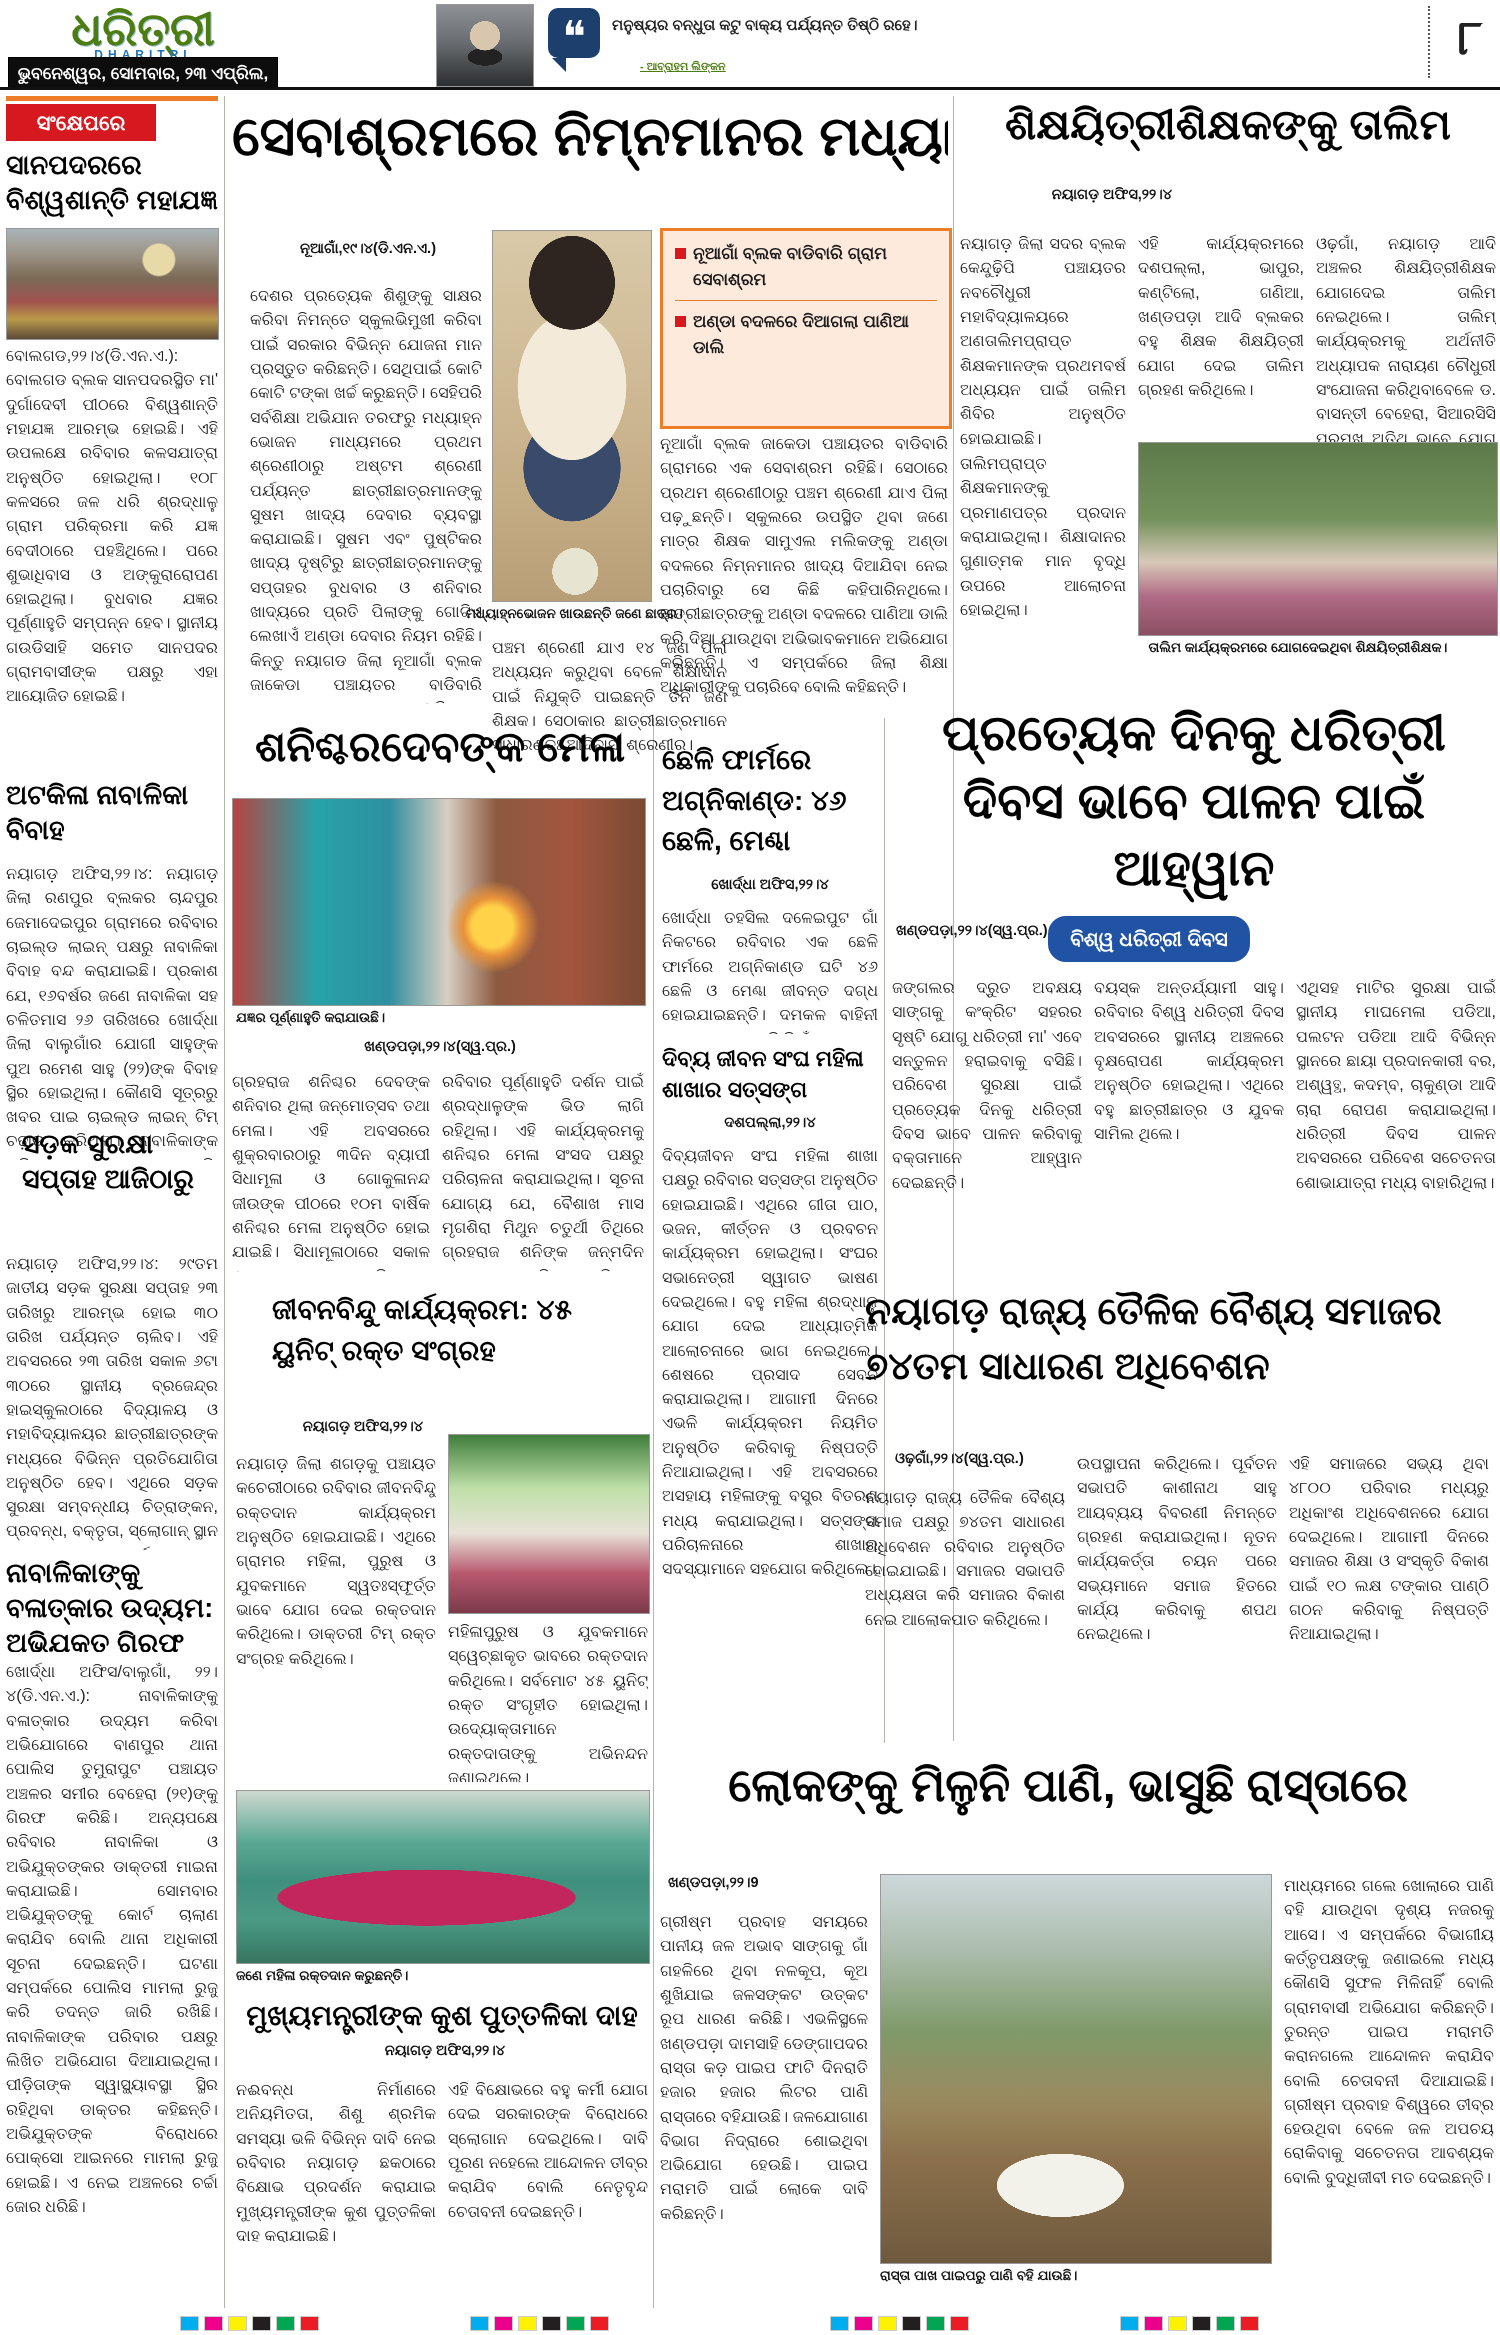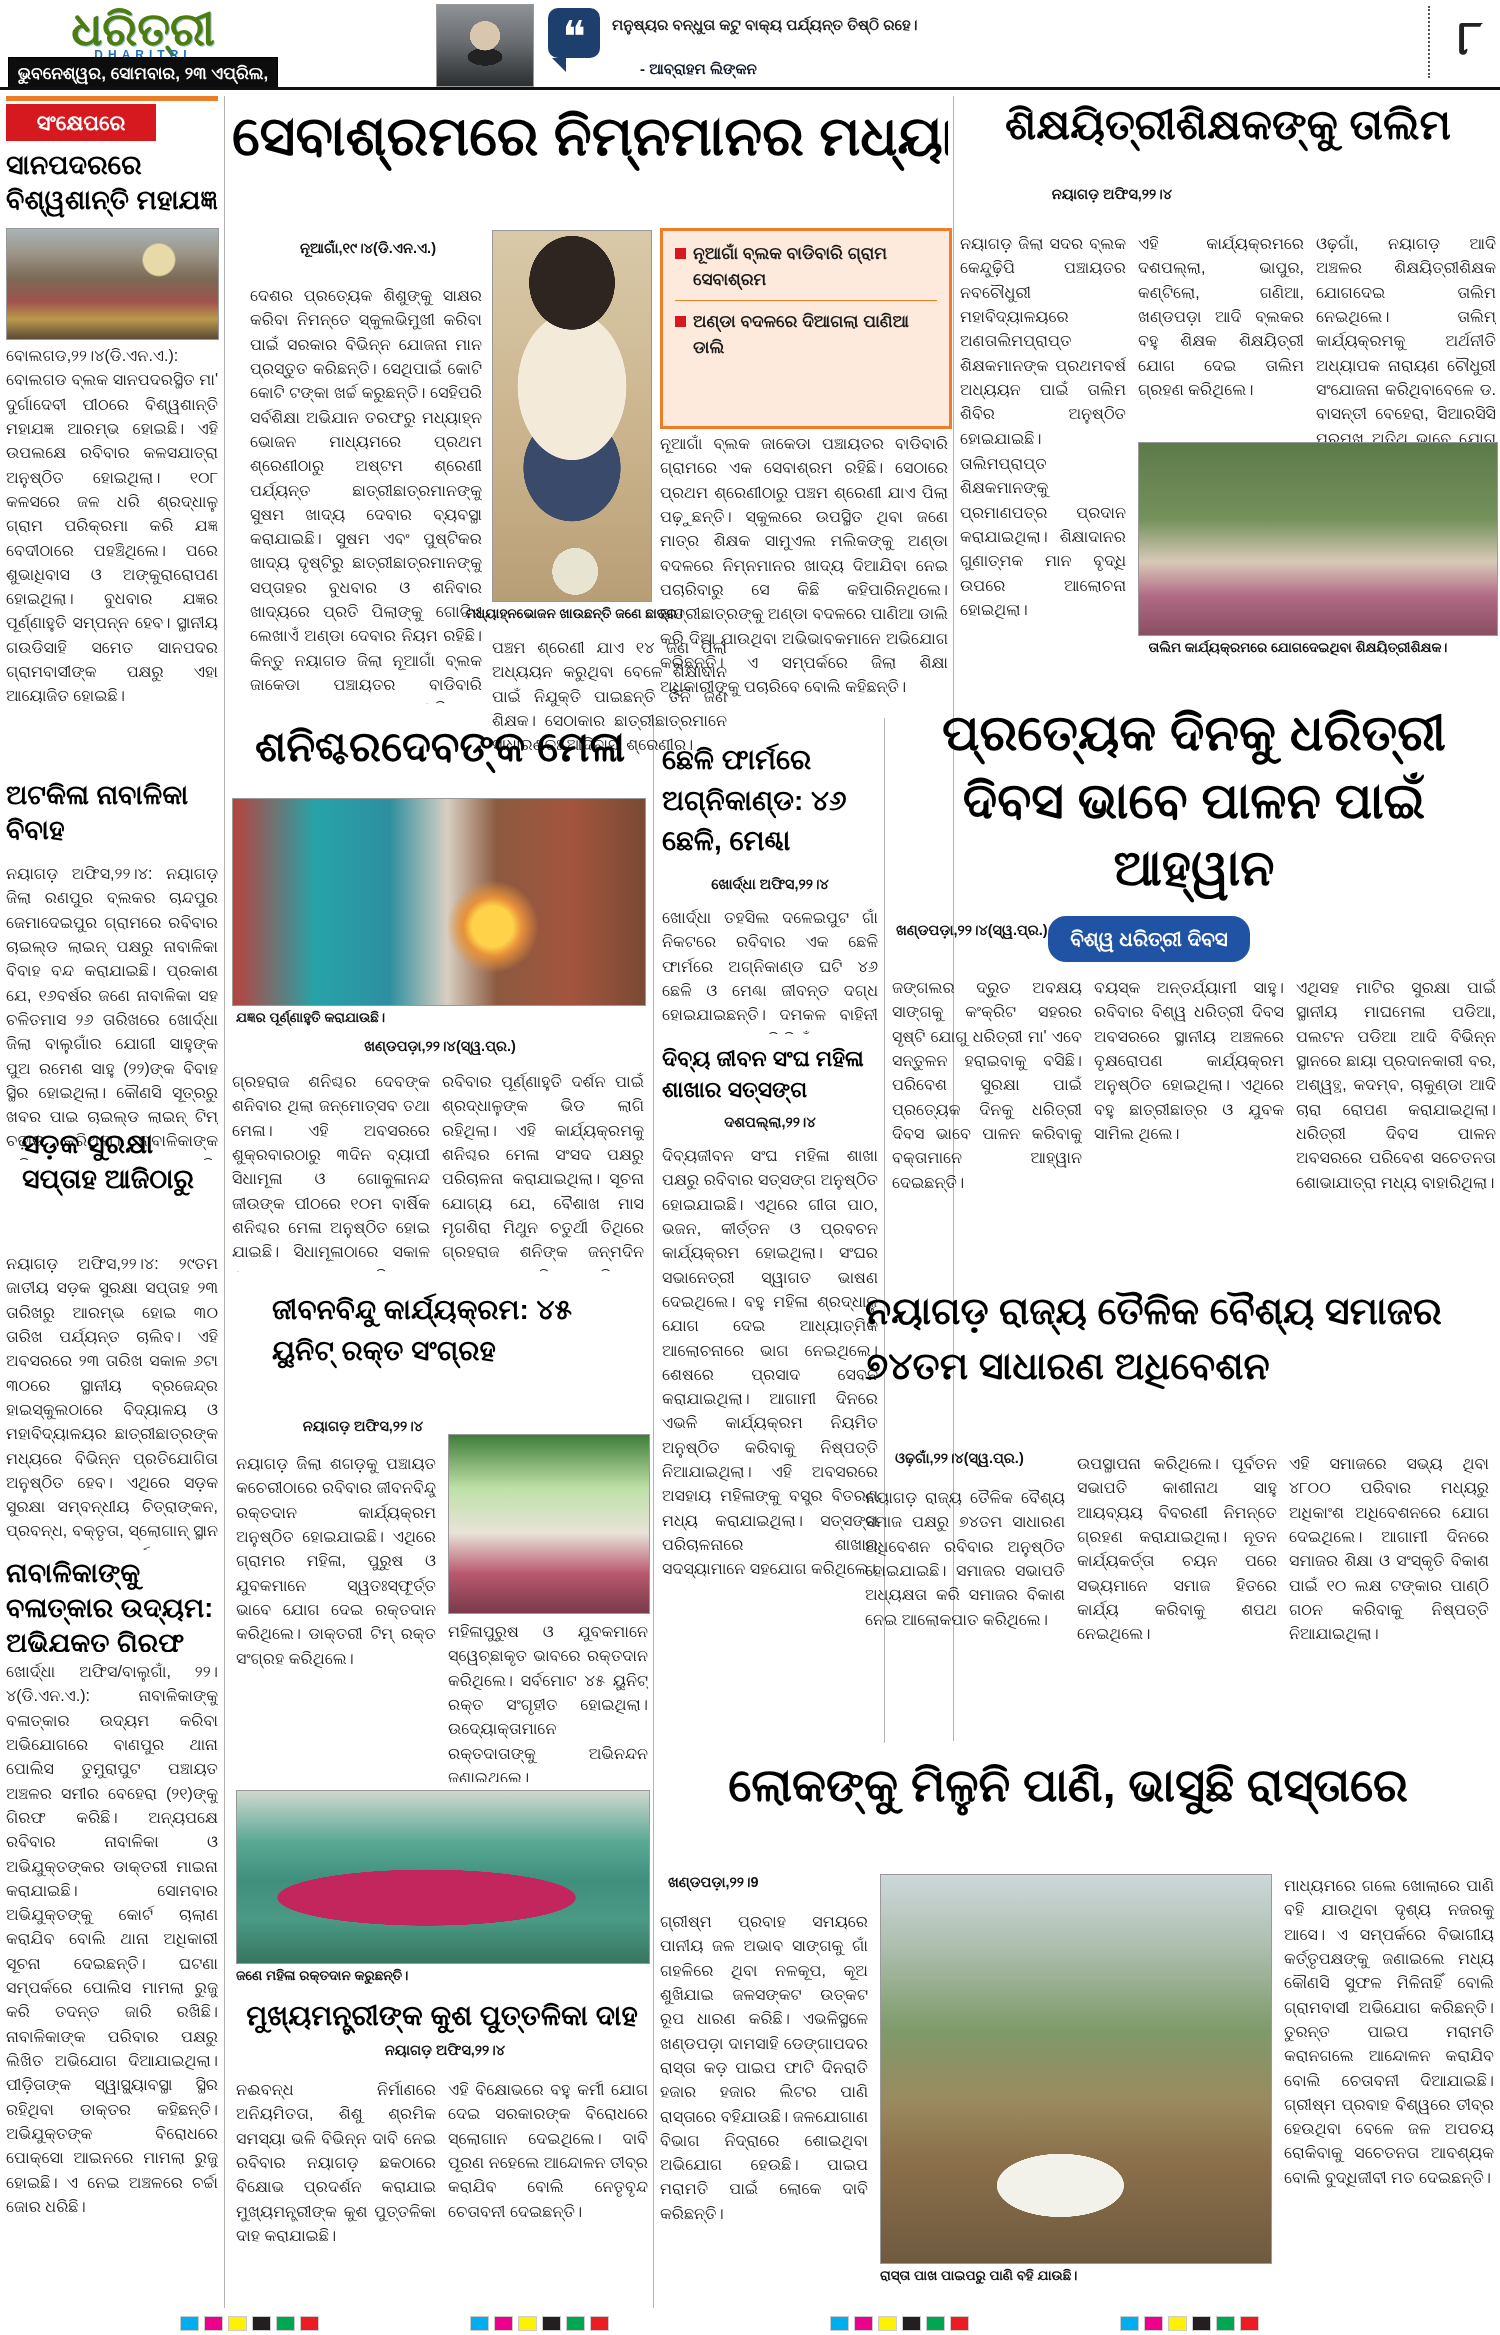--- a/index.html
+++ b/index.html
@@ -14,21 +14,21 @@
             border:1px solid #000;}
   .hdr-rule{background:#111;}
   .lincoln{background:
       radial-gradient(ellipse 26% 30% at 50% 38%, #d9c6ae 0 60%, transparent 61%),
       radial-gradient(ellipse 30% 18% at 50% 64%, #222 0 60%, transparent 61%),
       linear-gradient(180deg,#8e9296 0%,#6a6e72 45%,#2c2e30 100%);
       border:1px solid #888;}
   .quote-icon{background:#1c3f6e;border-radius:10px;color:#fff;font-size:44px;line-height:58px;text-align:center;}
   .quote-tail{width:0;height:0;border-left:14px solid transparent;border-top:14px solid #1c3f6e;}
   .quote-text{font-size:15px;font-weight:bold;color:#222;line-height:1.45;}
-  .quote-attr{font-size:15px;font-weight:bold;color:#0f172a;}
+  .quote-attr{font-size:11px;font-weight:bold;color:#4d7c0f;text-decoration:underline;}
   .dotline{border-left:2px dotted #555;}
   .pageno{font-size:48px;font-weight:bold;color:#222;line-height:1.1;text-align:center;}
   
   .vrule{background:#b5b5b0;width:1px;}
   
   .accent-bar{background:#ee7d2a;}
   .brief-box{background:#d6191f;color:#fff;font-weight:bold;font-size:21px;text-align:center;line-height:37px;}
   .h-brief{font-size:27px;font-weight:bold;color:#000;line-height:1.3;}
   .body-txt{font-size:16px;line-height:1.52;text-align:justify;color:#1b1b1b;}
   .dateline{font-weight:bold;font-size:14.5px;color:#111;}

